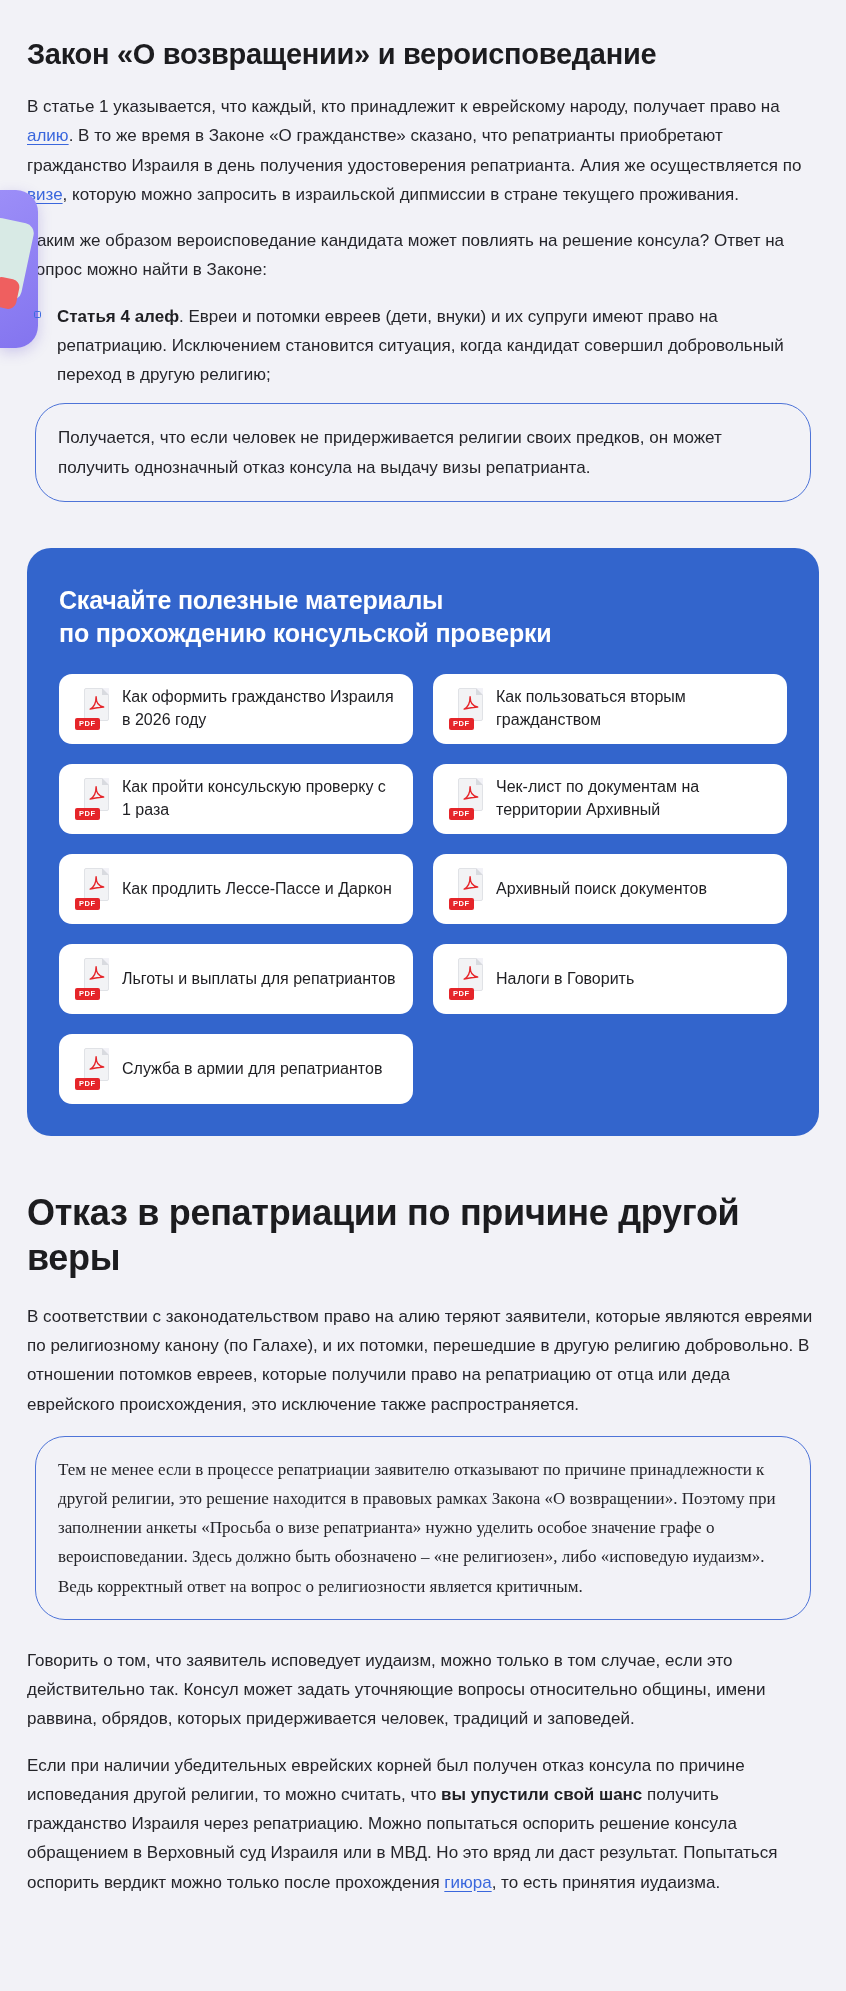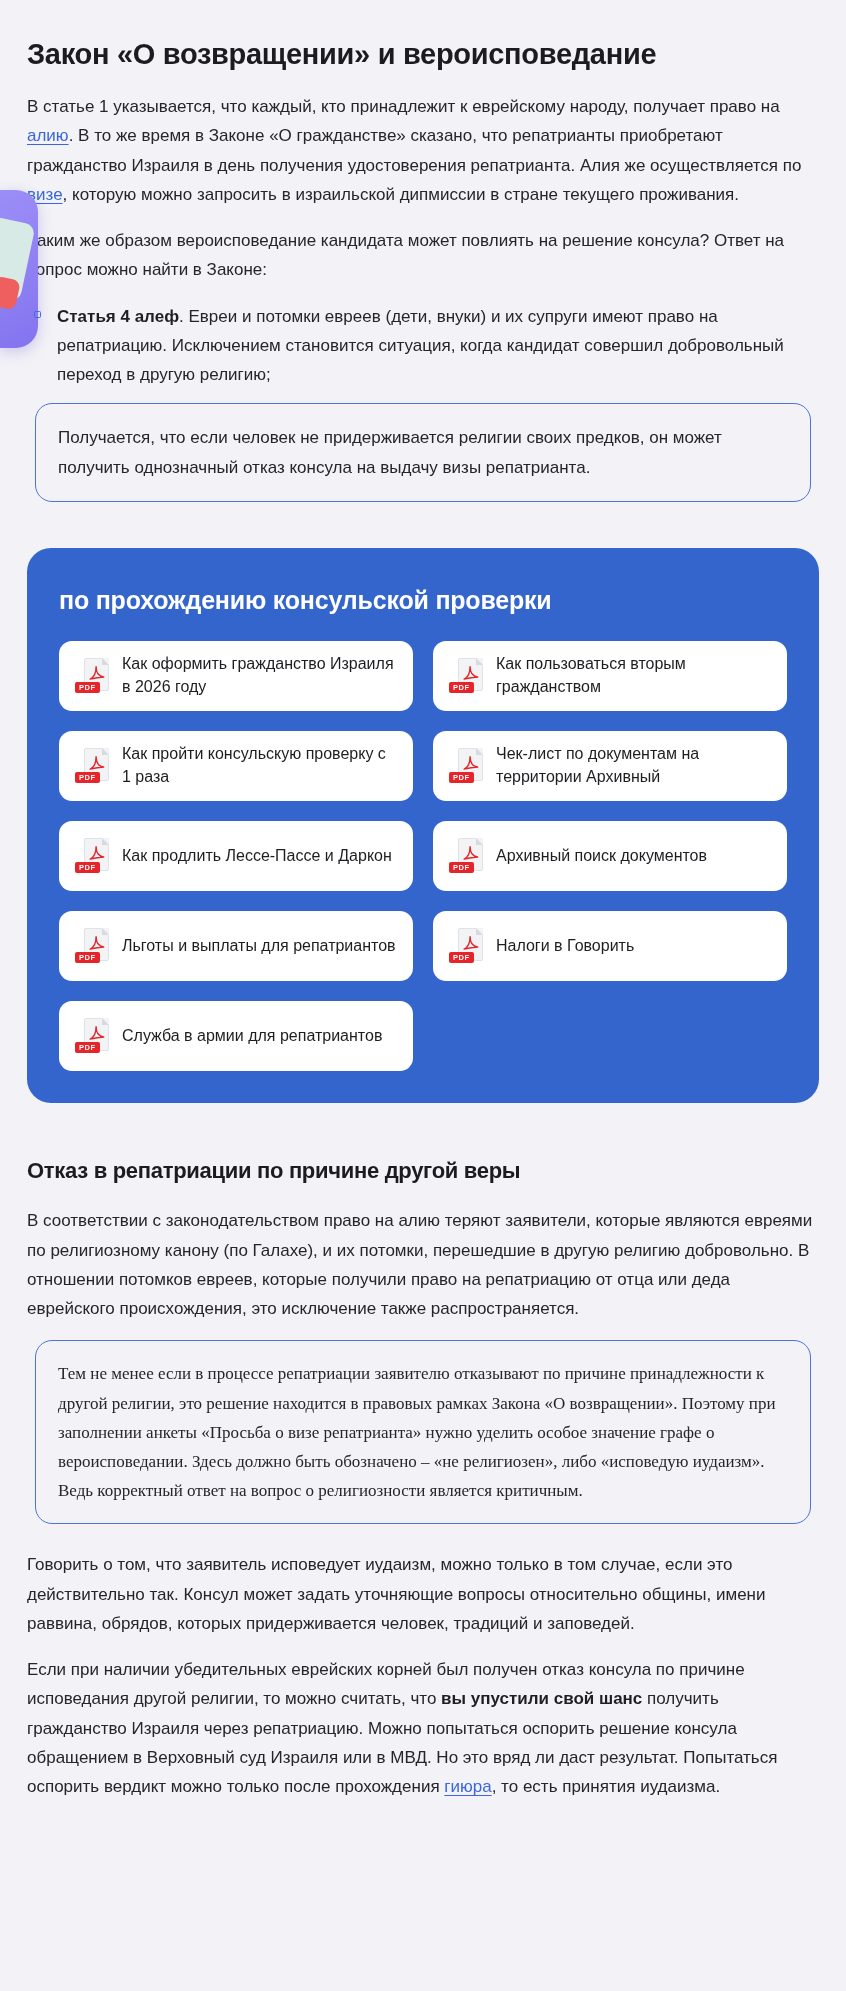--- a/index.html
+++ b/index.html
@@ -7,59 +7,59 @@
   body {
     width: 846px; height: 1991px;
     position: relative; overflow: hidden;
     background: #F2F2F7;
     font-family: "Liberation Sans", sans-serif;
     color: #25252A;
   }
   .content { padding: 28px 27px 0 27px; font-size: 17px; line-height: 1.72; }
   h1, h2 { color: #1C1C1F; letter-spacing: -0.3px; }
   h1 { font-size: 29px; line-height: 1.25; margin: 8px 0 20px; font-weight: 700; }
-  h2 { font-size: 22px; line-height: 1.25; margin: 0 0 22px; font-weight: 700; }
+  h2 { font-size: 36px; line-height: 1.25; margin: 0 0 22px; font-weight: 700; }
   p { margin: 0 0 17px; }
   a.inline-link { color: #3A67DD; text-decoration: underline; text-underline-offset: 3px; cursor: pointer; }
   b { font-weight: 700; color: #1F1F23; }
 
   
   ul.law-list { list-style: none; margin: 2px 0 4px; padding: 0; }
   ul.law-list li { position: relative; padding-left: 30px; margin-bottom: 14px; }
   .sq-marker {
     position: absolute; left: 7px; top: 9px;
     width: 7px; height: 7px;
     border: 1.6px solid #3D6CE0; border-radius: 1.5px;
     display: inline-block;
   }
 
   
   .callout {
-    border: 1px solid #4E74D8; border-radius: 17px;
+    border: 1px solid #4E74D8; border-radius: 30px;
     padding: 19px 22px; margin: 6px 8px 46px;
   }
   .callout.second { margin-bottom: 26px; padding: 18px 22px; font-family: Liberation Serif, serif; }
 
   
   .dl-section {
     background: #3365CC; border-radius: 24px;
     padding: 32px; margin: 0 0 54px; color: #fff;
   }
   .dl-title { font-size: 25px; line-height: 1.32; font-weight: 700; margin: 4px 0 24px; letter-spacing: -0.2px; }
   .dl-grid { display: grid; grid-template-columns: 1fr 1fr; gap: 20px; }
   .dl-card {
     background: #fff; border-radius: 13px;
     padding: 10px 16px; min-height: 70px;
     display: flex; align-items: center; gap: 13px;
     color: #1E1E22; font-size: 16px; line-height: 1.4;
     text-decoration: none; cursor: pointer;
   }
 
   
-  .pdf-icon { position: relative; width: 34px; height: 35px; flex: 0 0 34px; }
+  .pdf-icon { position: relative; width: 34px; height: 42px; flex: 0 0 34px; }
   .pdf-page {
     position: absolute; right: 0; top: 0;
     width: 25px; height: 33px;
     background: #F2F3F5; border: 1px solid #E0E2E6; border-radius: 2px;
   }
   .pdf-fold {
     position: absolute; right: 0; top: 0; width: 0; height: 0;
     border-left: 7px solid #D8DADF; border-top: 7px solid #F2F2F7;
   }
   .pdf-swirl { position: absolute; right: 3px; top: 6px; width: 19px; height: 19px; }
@@ -113,20 +113,21 @@
       <span class="sq-marker"></span><b>Статья 4 алеф</b><span>. Евреи и потомки евреев (дети, внуки) и их супруги имеют право на репатриацию. Исключением становится ситуация, когда кандидат совершил добровольный переход в другую религию;</span>
     </li>
   </ul>
 
   <div class="callout">
     <span>Получается, что если человек не придерживается религии своих предков, он может получить однозначный отказ консула на выдачу визы репатрианта.</span>
   </div>
 
   <section class="dl-section">
     <div class="dl-title">
+      <div>Скачайте полезные материалы</div>
       <div>по прохождению консульской проверки</div>
     </div>
     <div class="dl-grid">
       <a class="dl-card">
         <span class="pdf-icon">
             <span class="pdf-page"></span>
             <span class="pdf-fold"></span>
             <svg class="pdf-swirl" viewBox="0 0 24 24" fill="none">
               <path d="M4 19 C 9 16.5, 11.5 10, 11.5 3.5 C 11.5 10, 14.5 15.5, 21 16.5 C 15 17, 9 18, 4 19 Z" stroke="#E5252A" stroke-width="1.8" stroke-linejoin="round"></path>
             </svg>

